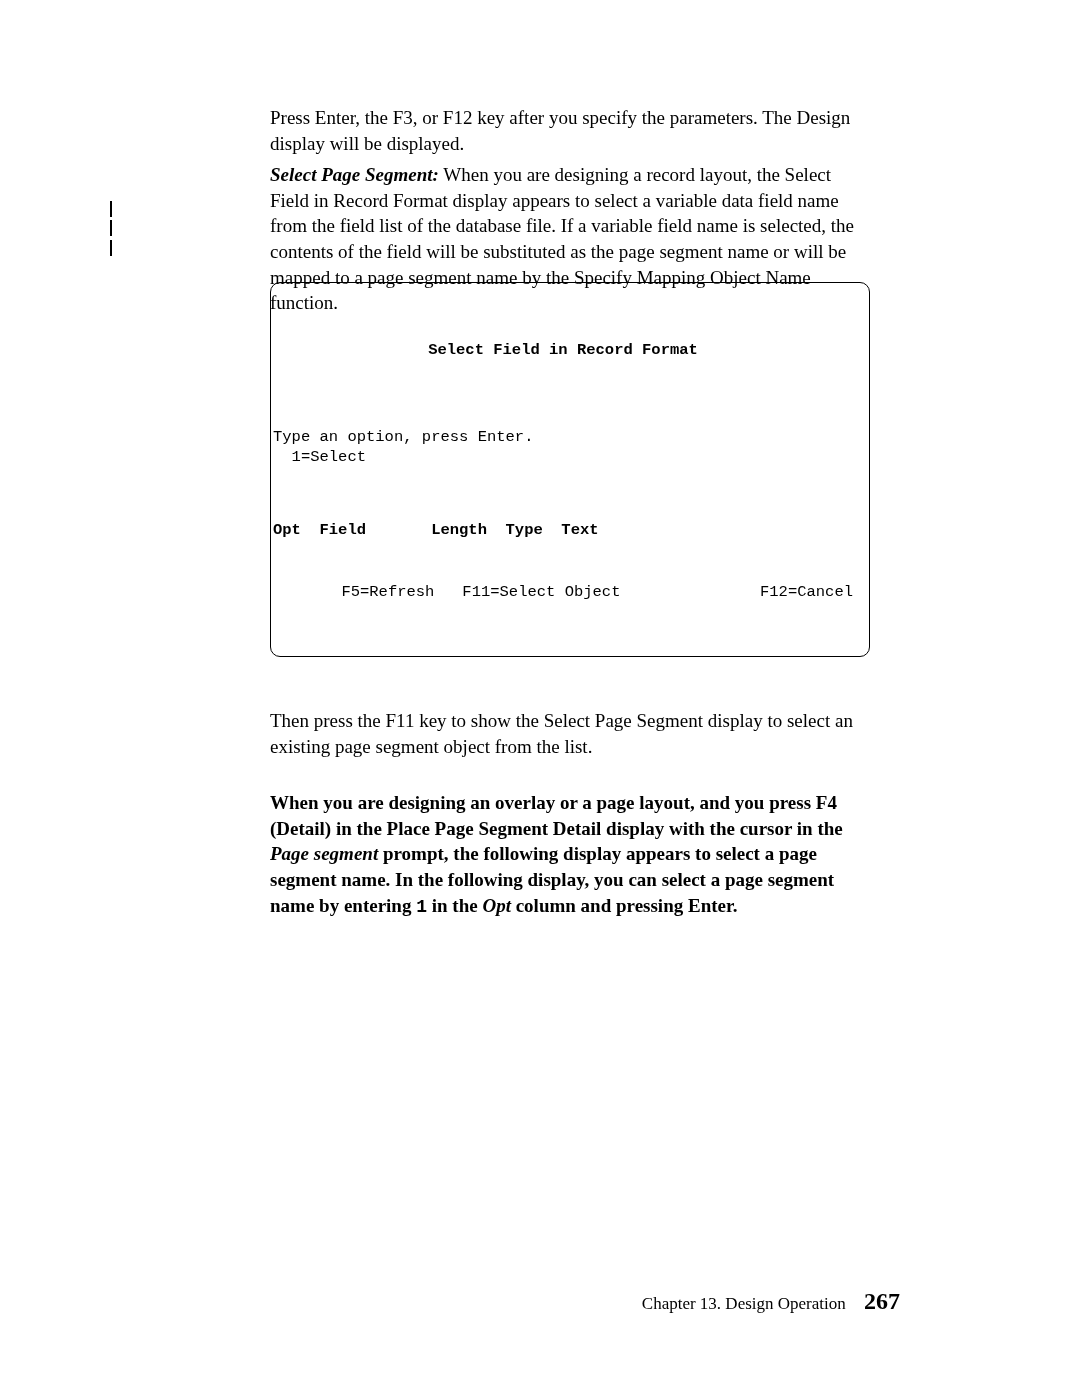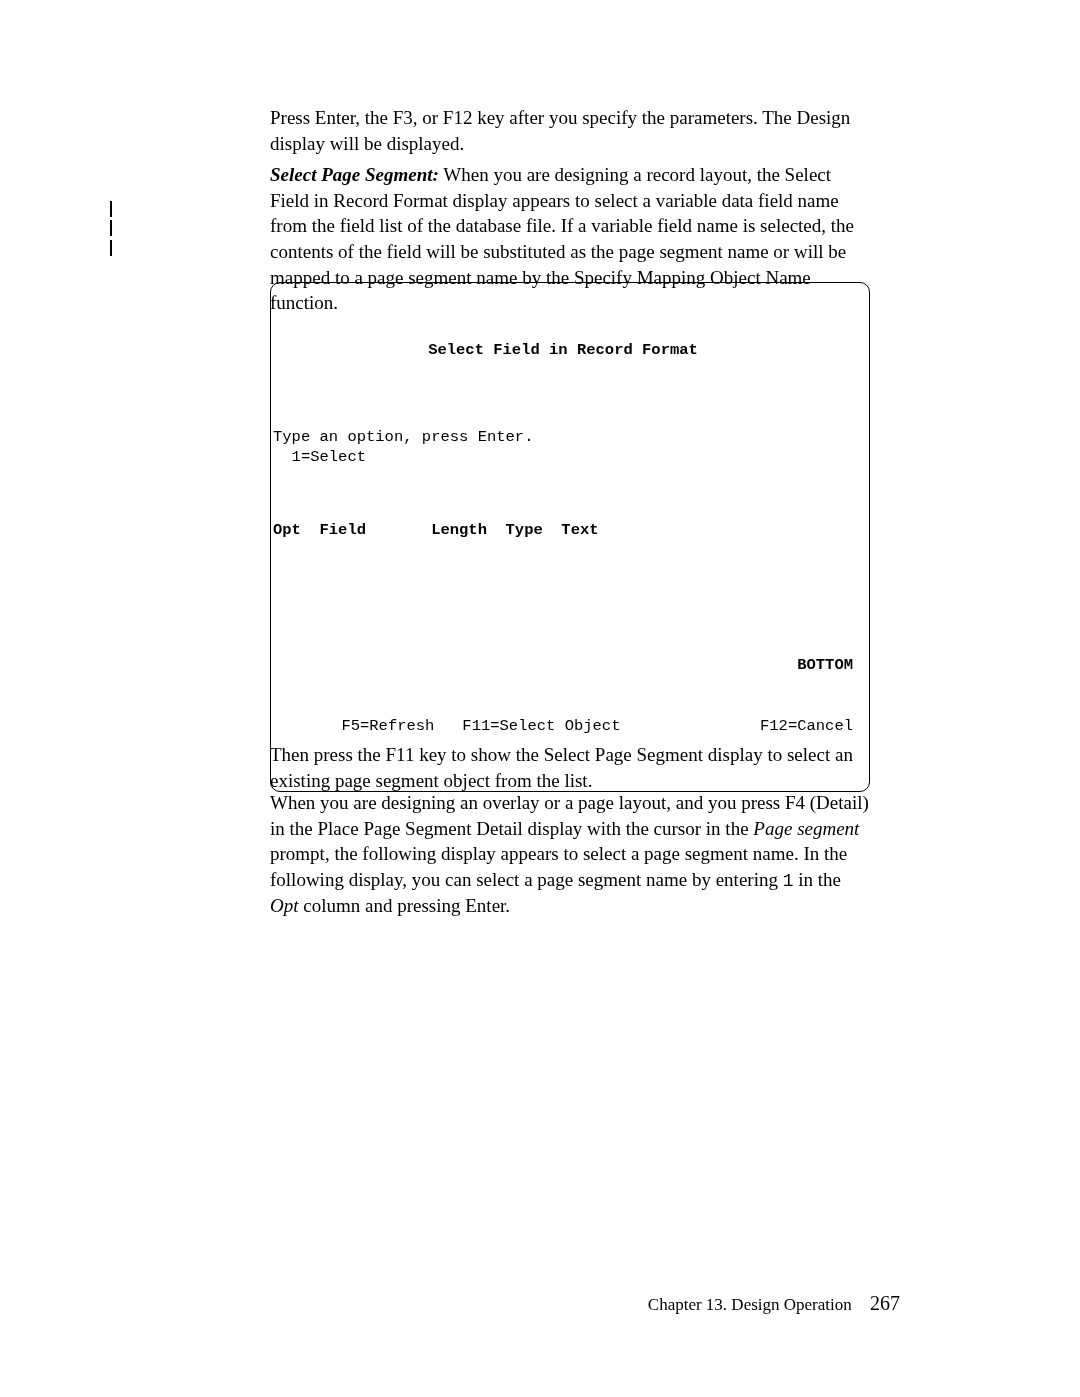--- a/index.html
+++ b/index.html
@@ -61,21 +61,21 @@
     margin: 0;
   }
 
   .footer {
     position: absolute;
     bottom: 80px;
     right: 180px;
     font-size: 17px;
   }
   .footer .chap { margin-right: 14px; text-align: center; }
-  .footer .pagenum { font-weight: normal; font-size: 20px; }
+  .footer .pagenum { font-weight: bold; font-size: 24px; }
 </style>
 </head>
 <body>
 
 <div class="page">
 
   <div class="revbar" style="top:201px; height:16px;"></div>
   <div class="revbar" style="top:220px; height:16px;"></div>
   <div class="revbar" style="top:240px; height:16px;"></div>
 
@@ -87,29 +87,28 @@
     <p class="para">
       <span class="sect-label">Select Page Segment:</span><span>  When you are designing a record layout, the Select Field in Record Format display appears to select a variable data field name from the field list of the database file.  If a variable field name is selected, the contents of the field will be substituted as the page segment name or will be mapped to a page segment name by the Specify Mapping Object Name function.</span>
     </p>
   </div>
 
   <div class="term-box" style="top:282px;">
     <p class="term-title">Select Field in Record Format</p>
     <p class="term-block" style="margin-top:14px;">Type an option, press Enter.
   1=Select</p>
     <p class="term-block term-bold" style="margin-top:14px;">Opt  Field       Length  Type  Text</p>
-    <p class="term-bottom" style="margin-top:75px;">BOTTOM</p>
     <p class="term-block" style="margin-top:2px;text-align:right;">F5=Refresh   F11=Select Object               F12=Cancel</p>
   </div>
 
-  <div class="body-col" style="top:742px;">
+  <div class="body-col" style="top:708px;">
     <p class="para">Then press the F11 key to show the Select Page Segment display to select an existing page segment object from the list.</p>
   </div>
 
-  <div class="body-col" style="top:790px;">
+  <div class="body-col" style="top:790px;font-weight:bold;">
     <p class="para">
       <span>When you are designing an overlay or a page layout, and you press F4 (Detail) in the Place Page Segment Detail display with the cursor in the </span><span class="ital">Page segment</span><span> prompt, the following display appears to select a page segment name.  In the following display, you can select a page segment name by entering </span><span class="mono-inline">1</span><span> in the </span><span class="ital">Opt</span><span> column and pressing Enter.</span>
     </p>
   </div>
 
   <div class="footer">
     <span class="chap">Chapter 13.  Design Operation</span>
     <span class="pagenum">267</span>
   </div>
 

